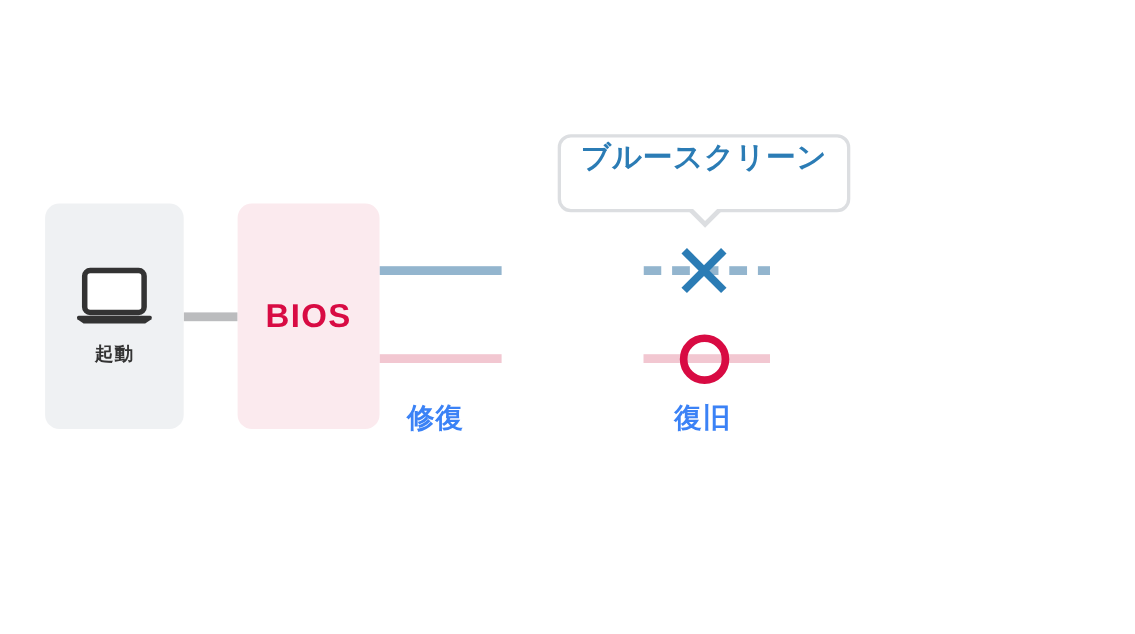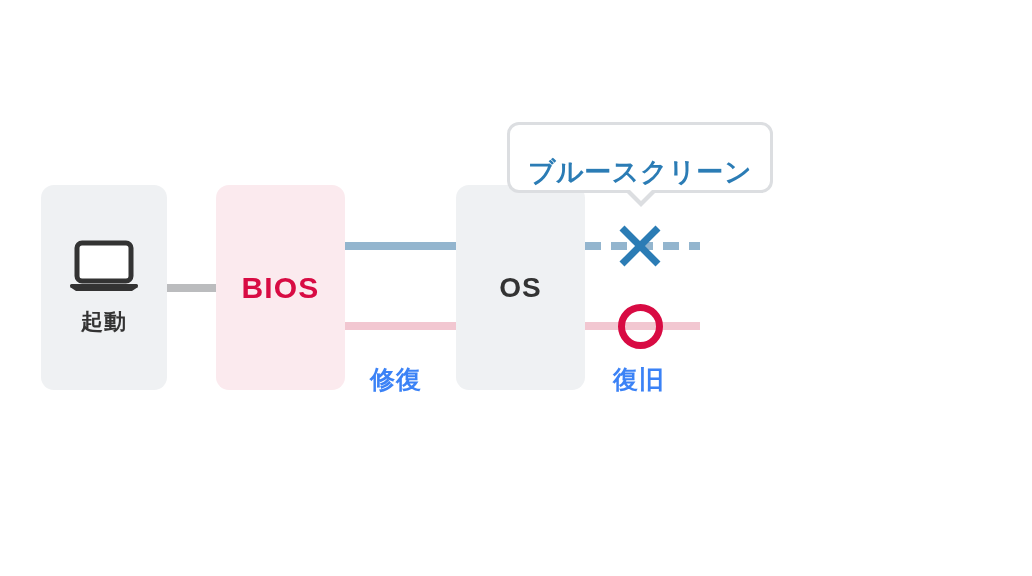--- a/index.html
+++ b/index.html
@@ -50,21 +50,21 @@
   
   #box-boot {
     left: 41px; top: 185px; width: 126px; height: 205px;
   }
   #laptop-icon {
     width: 72px; height: 56px;
     position: relative;
     margin-bottom: 12px;
   }
   #boot-caption {
-    font-size: 22px;
+    font-size: 17px;
     font-weight: bold;
     color: #333333;
     letter-spacing: 0.05em;
   }
 
   
   #box-bios {
     left: 216px; top: 185px; width: 129px; height: 205px;
   }
   #bios-label { font-size: 30px; }
@@ -140,21 +140,21 @@
   
   #bubble {
     position: absolute;
     left: 507px; top: 122px;
     width: 266px; height: 71px;
     background: #ffffff;
     border: 3px solid #DCDEE1;
     border-radius: 12px;
     box-sizing: border-box;
     display: flex;
-    align-items: flex-end;
+    align-items: flex-start;
     justify-content: center;
     z-index: 5;
   }
   #bubble-text {
     color: #2B7CB5;
     font-weight: bold;
     font-size: 27px;
     letter-spacing: 0.02em;
     white-space: nowrap;
   }
@@ -201,23 +201,20 @@
         <rect x="2" y="45" width="68" height="3.5" rx="1.5" fill="#333333"></rect>
       </svg>
     </div>
     <div id="boot-caption">起動</div>
   </div>
 
   <div class="stage-box box-pink" id="box-bios">
     <div class="box-label-crimson" id="bios-label">BIOS</div>
   </div>
 
-  <div class="stage-box box-gray" id="box-os">
-    <div class="box-label-dark" id="os-label">OS</div>
-  </div>
 
 
   <div id="mark-x">
     <svg width="50" height="50" viewBox="0 0 50 50" xmlns="http://www.w3.org/2000/svg">
       <line x1="7" y1="7" x2="43" y2="43" stroke="#2B7CB5" stroke-width="7" stroke-linecap="butt"></line>
       <line x1="43" y1="7" x2="7" y2="43" stroke="#2B7CB5" stroke-width="7" stroke-linecap="butt"></line>
     </svg>
   </div>
 
   <div id="mark-o"></div>

